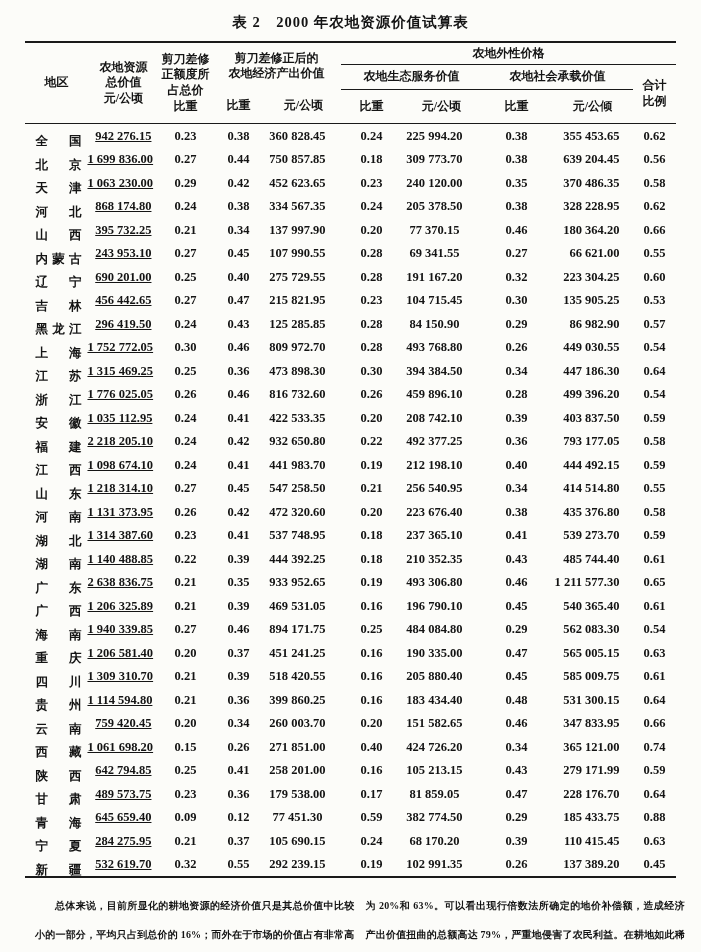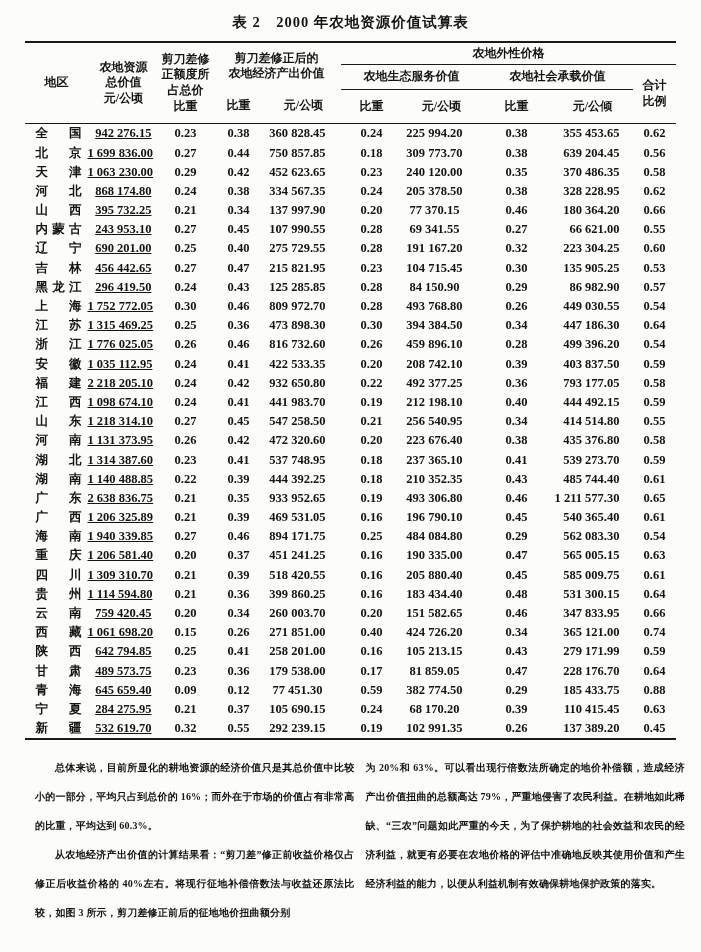--- a/index.html
+++ b/index.html
@@ -43,21 +43,21 @@
   tbody td {
     font-size:12.5px;
     font-weight:bold;
     height:19.2px;
     padding:0;
     line-height:1;
     vertical-align:middle;
     white-space:nowrap;
   }
   td.c0 { padding-left:10px; }
-  .region-name { display:inline-block; width:46px; text-align:justify; text-align-last:justify; }
+  .region-name { display:inline-block; width:46px; text-align:justify; text-align-last:justify;margin-top:11px; }
   td.c1 { text-align:right; padding-right:8px;text-decoration:underline;  }
   td.c4 { text-align:center; padding-right:12px; }
   td.c6 { text-align:center; padding-right:14px; }
   td.c8 { text-align:right; padding-right:14px; }
   td.c2, td.c3, td.c5, td.c7, td.c9 { text-align:center; }
   .source-note {
     margin:7px 15px 0 36px;
     font-size:12.3px;
     font-weight:bold;
     letter-spacing:0.3px;

